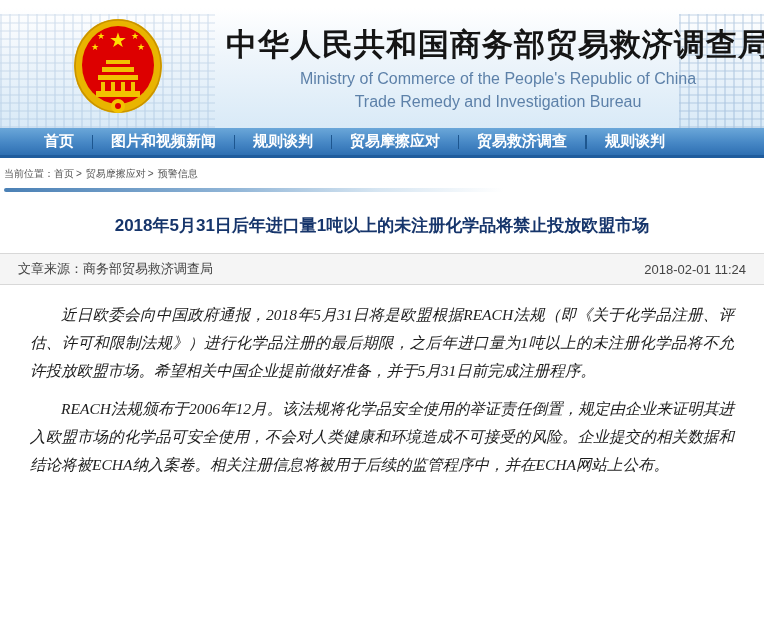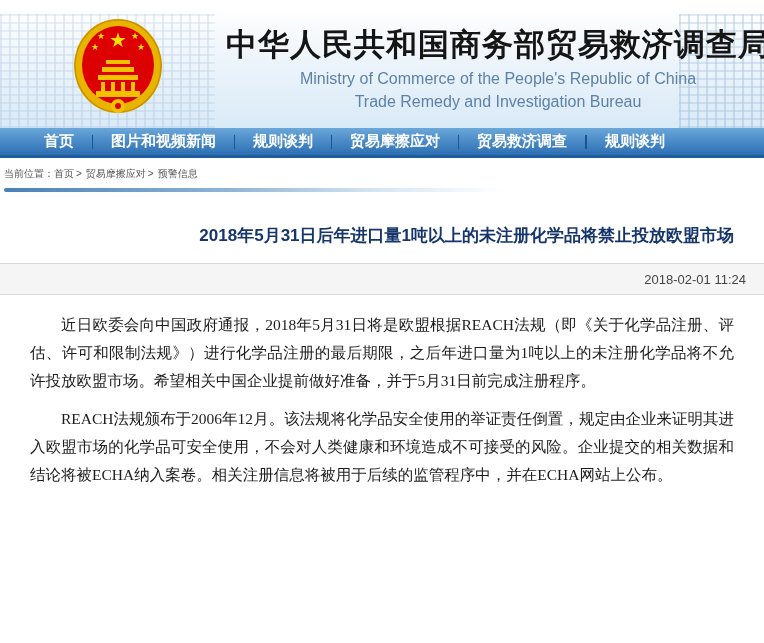--- a/index.html
+++ b/index.html
@@ -38,36 +38,36 @@
   
   .breadcrumb{padding:9px 0 7px 4px;font-size:10px;color:#555;}
   .breadcrumb a{color:#555;text-decoration:none;}
   .bc-sep{margin:0 4px 0 2px;}
   .divider-line{
     height:4px;width:500px;margin-left:4px;border-radius:2px;
     background:linear-gradient(90deg,#4a80b5 0%,#8fb4d6 45%,#d7e6f2 75%,rgba(255,255,255,0) 100%);
   }
   
   .article-title{
-    margin:32px 30px 16px;text-align:right;
+    margin:22px 30px 16px;text-align:center;
     font-size:17px;font-weight:bold;color:#16356b;
   }
   .meta{
     display:flex;align-items:center;height:30px;padding:0 18px;
     background:#f5f5f5;border-top:1px solid #d8d8d8;border-bottom:1px solid #d8d8d8;
     font-size:13px;color:#444;
   }
   .meta-left{flex:1;text-align:left;}
   .meta-center{flex:1;text-align:right;}
   .meta-right{flex:1;text-align:right;}
   .body{
     padding:16px 30px 0;color:#1c1c1c;font-size:15.5px;
     font-family:"Liberation Serif","DejaVu Serif",serif;
   }
-  .body p{margin:0 0 10px;line-height:28px;text-indent:2em;text-align:justify;}
+  .body p{margin:0 0 10px;line-height:28px;text-indent:2em;text-align:justify;font-style:italic;}
 </style>
 </head>
 <body>
 
 <div class="topstrip"></div>
 
 <div class="header">
   <div class="bldg bldg-left"></div>
   <div class="bldg bldg-right"></div>
   <div class="header-inner">
@@ -118,20 +118,21 @@
 
 <div class="breadcrumb">
   <span>当前位置：</span><a href="#">首页</a><span class="bc-sep">&gt;</span><a href="#">贸易摩擦应对</a><span class="bc-sep">&gt;</span><a href="#">预警信息</a>
 </div>
 
 <div class="divider-line"></div>
 
 <h1 class="article-title">2018年5月31日后年进口量1吨以上的未注册化学品将禁止投放欧盟市场</h1>
 
 <div class="meta">
+  <span class="meta-left">文章来源：商务部贸易救济调查局</span>
   <span class="meta-center">2018-02-01 11:24</span>
 </div>
 
 <div class="body">
   <p>近日欧委会向中国政府通报，2018年5月31日将是欧盟根据REACH法规（即《关于化学品注册、评估、许可和限制法规》）进行化学品注册的最后期限，之后年进口量为1吨以上的未注册化学品将不允许投放欧盟市场。希望相关中国企业提前做好准备，并于5月31日前完成注册程序。</p>
   <p>REACH法规颁布于2006年12月。该法规将化学品安全使用的举证责任倒置，规定由企业来证明其进入欧盟市场的化学品可安全使用，不会对人类健康和环境造成不可接受的风险。企业提交的相关数据和结论将被ECHA纳入案卷。相关注册信息将被用于后续的监管程序中，并在ECHA网站上公布。</p>
 
 </div>
 
 </body></html>

